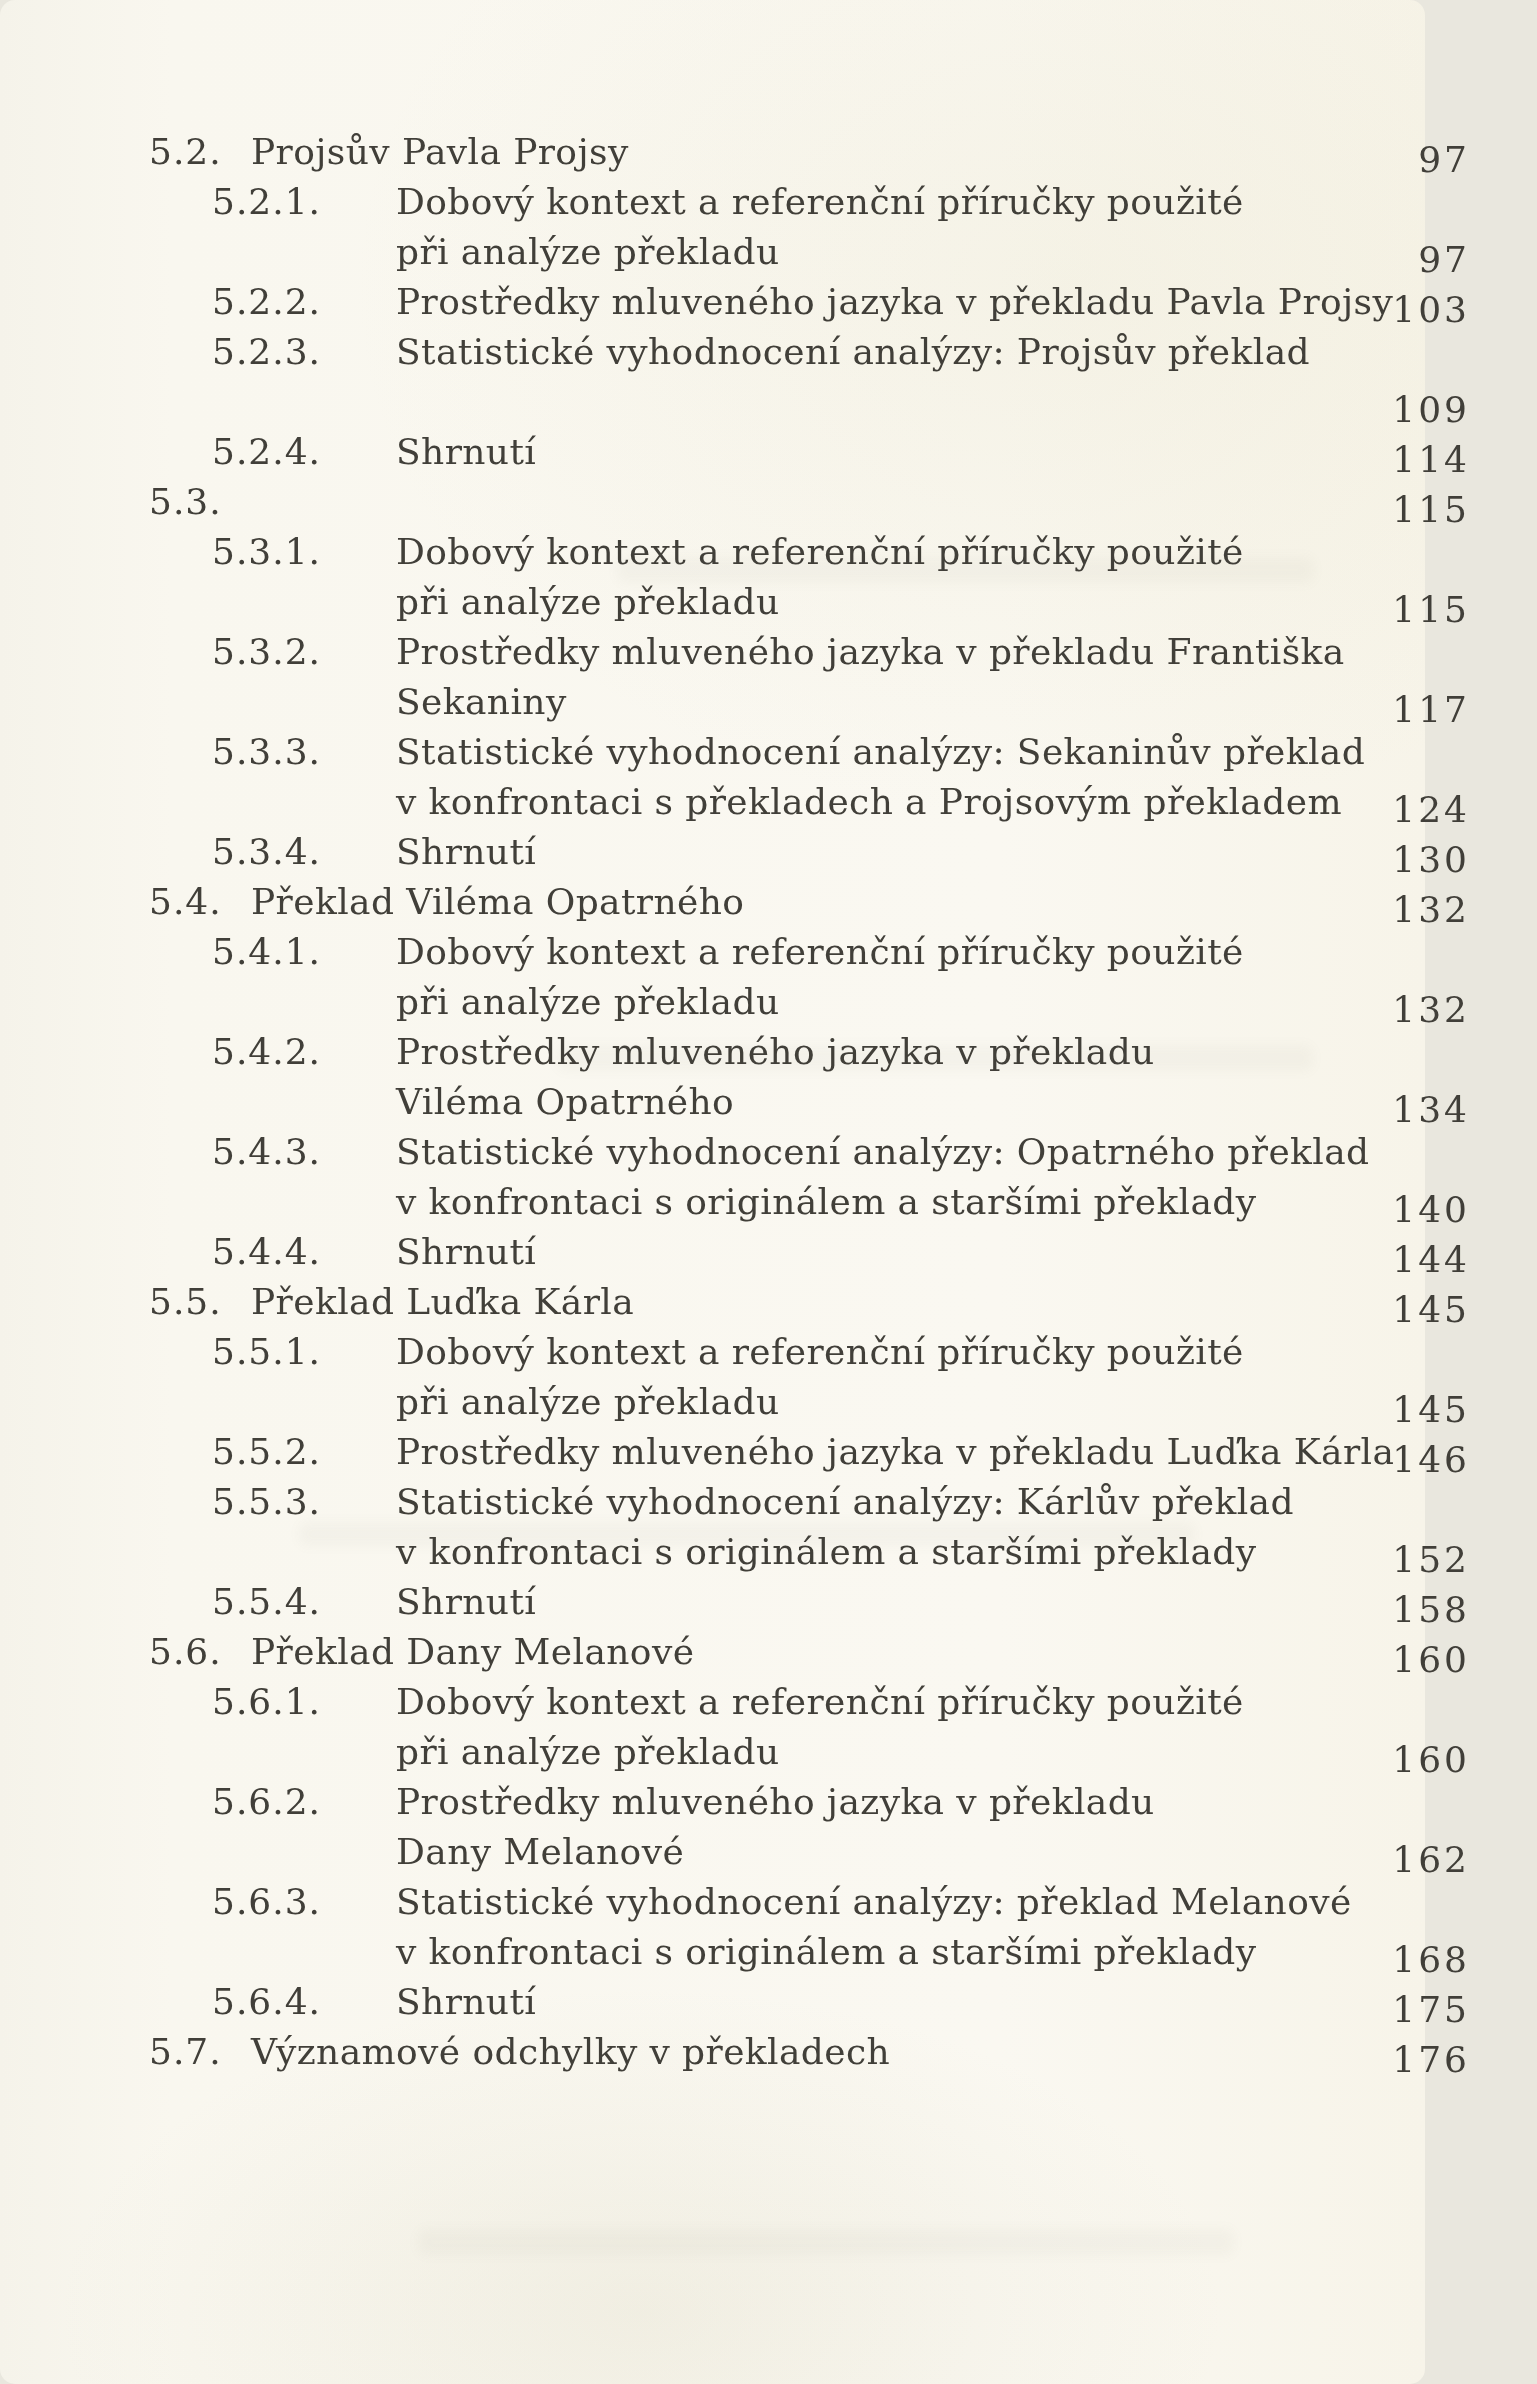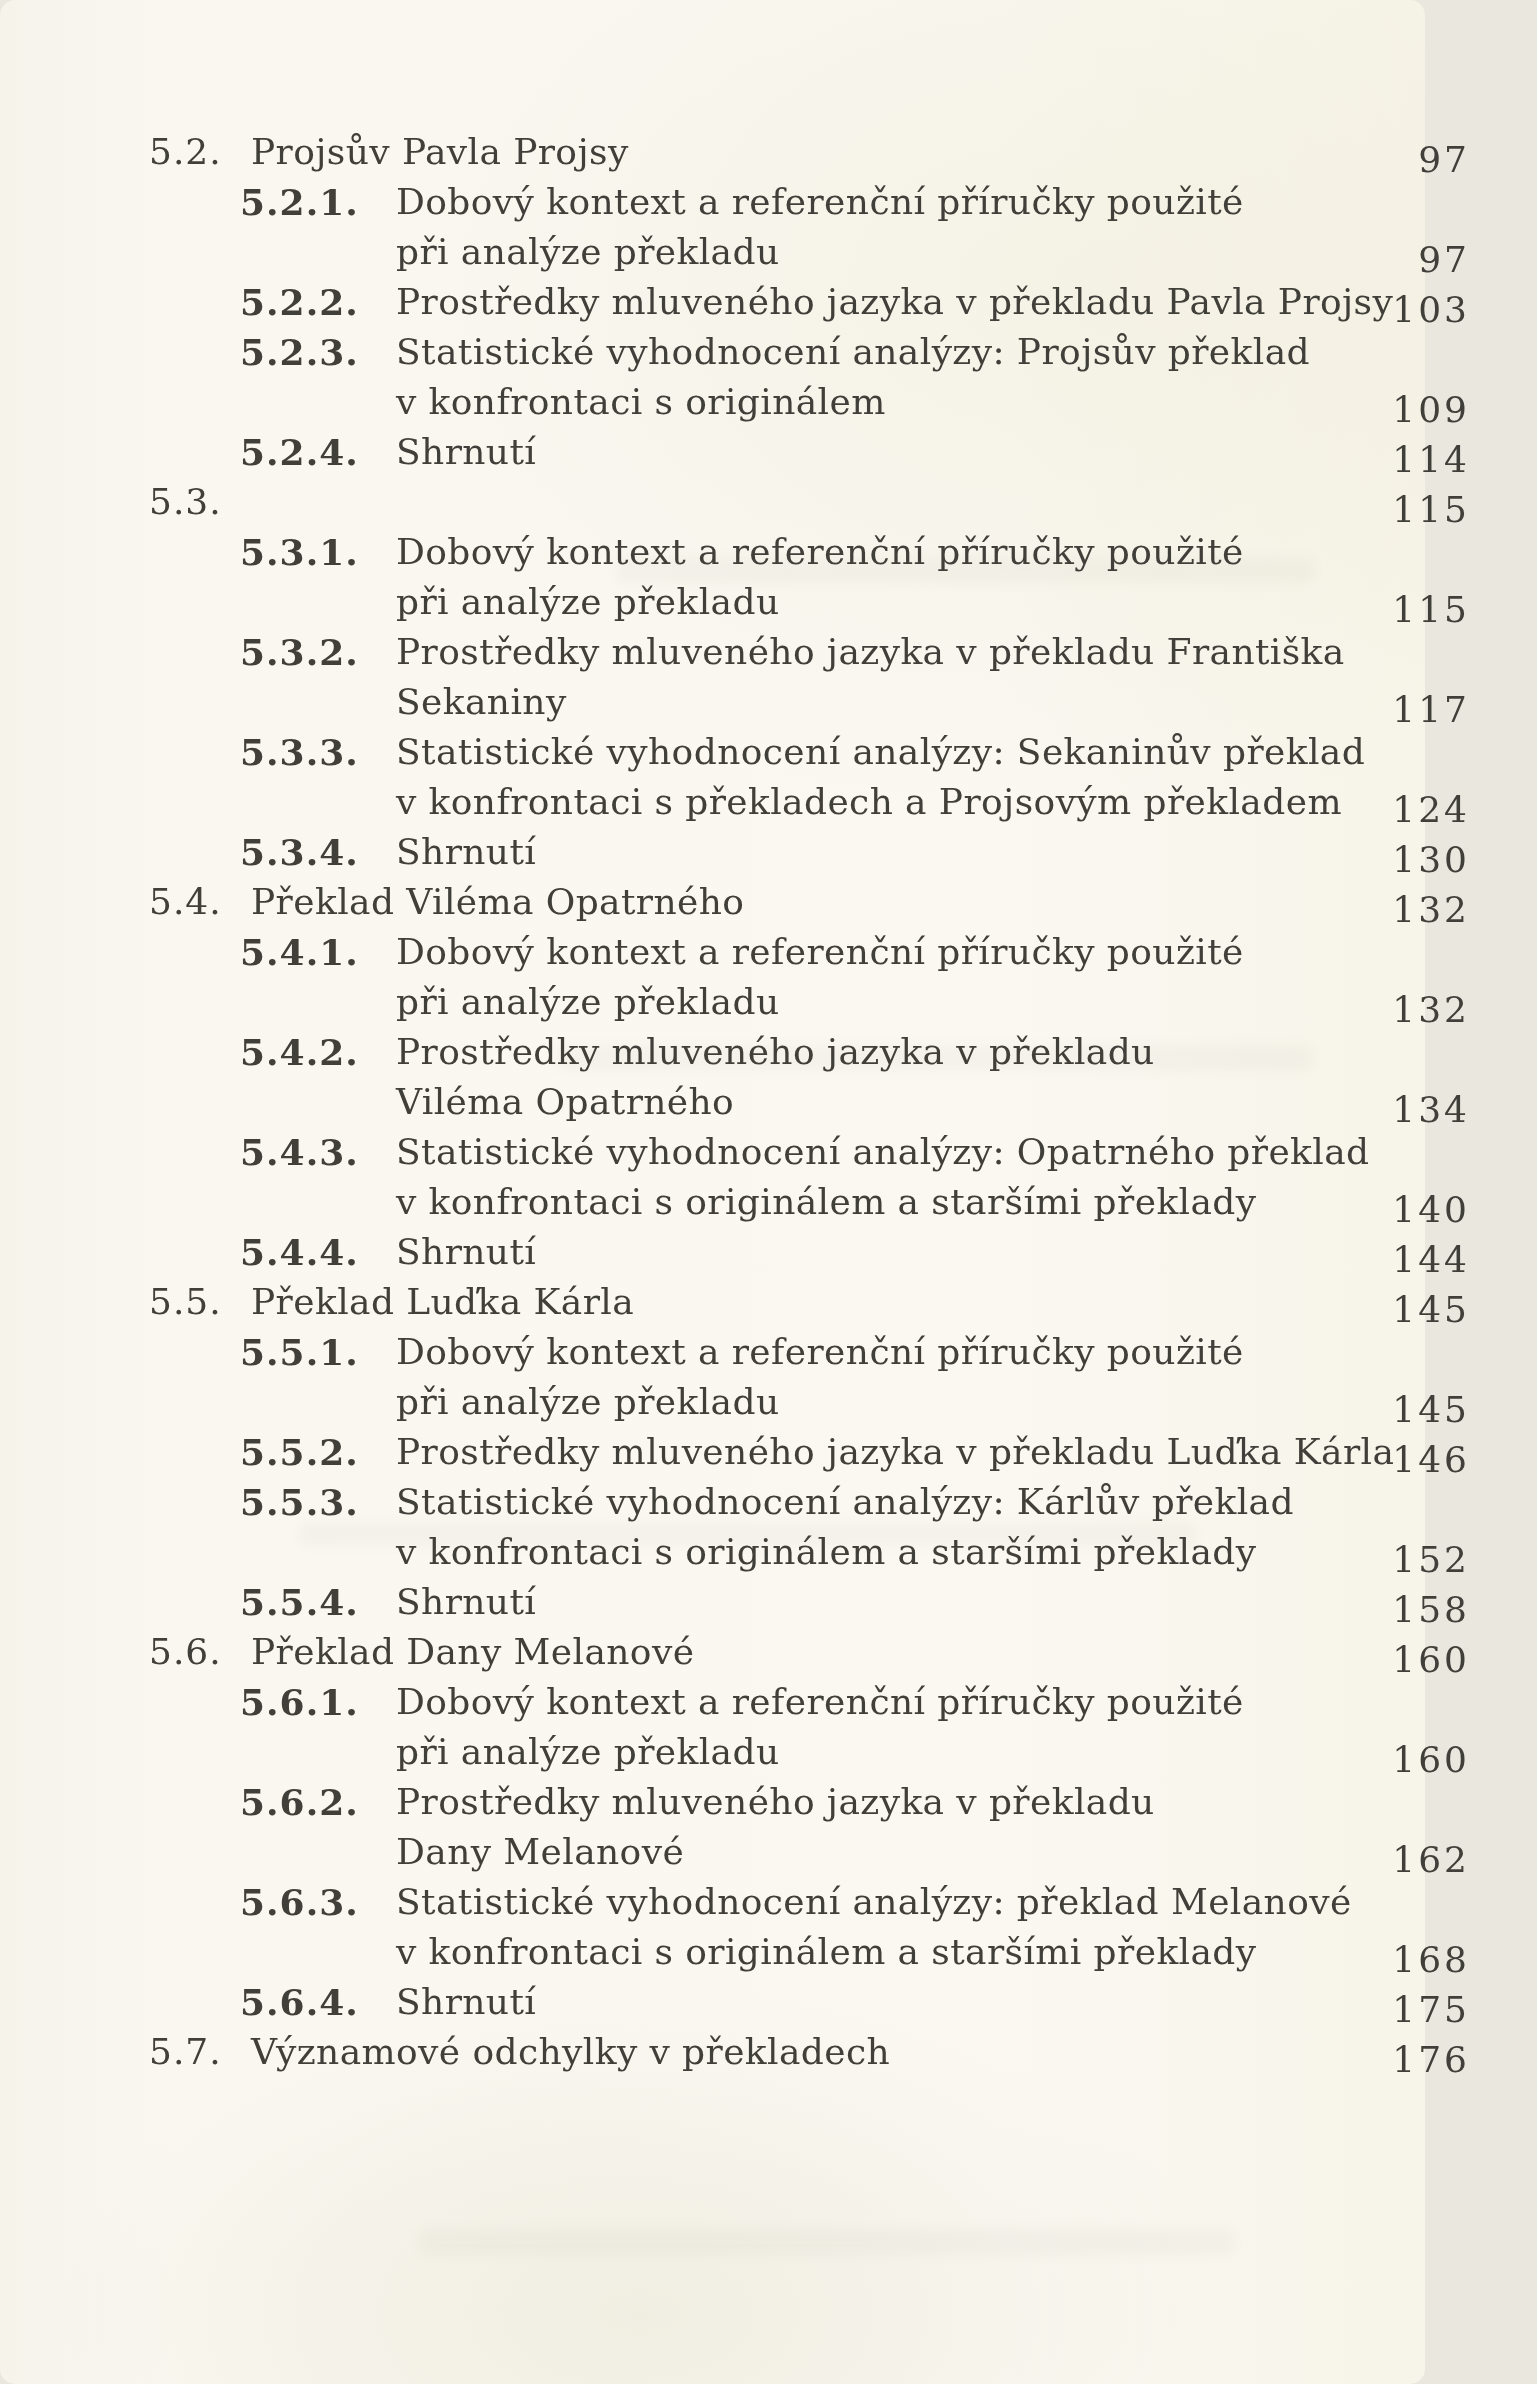--- a/index.html
+++ b/index.html
@@ -50,21 +50,21 @@
     line-height: 50px;
     font-size: 36px;
     white-space: nowrap;
   }
   .toc-line .num {
     position: absolute;
     top: 0;
     letter-spacing: 1px;
   }
   .toc-line.level2 .num { left: 149px; }
-  .toc-line.level3 .num { left: 240px; font-weight: bold; }
+  .toc-line.level3 .num { left: 212px; }
   .toc-line .text {
     position: absolute;
     top: 0;
     letter-spacing: 0.4px;
   }
   .toc-line.level2 .text { left: 251px; }
   .toc-line.level3 .text { left: 396px; }
   .toc-line .page-num {
     position: absolute;
     top: 8px;
@@ -97,21 +97,20 @@
       <div class="toc-line level3">
         <span class="num">5.2.2.</span>
         <span class="text">Prostředky mluveného jazyka v překladu Pavla Projsy</span>
         <span class="page-num">103</span>
       </div>
       <div class="toc-line level3">
         <span class="num">5.2.3.</span>
         <span class="text">Statistické vyhodnocení analýzy: Projsův překlad</span>
       </div>
       <div class="toc-line level3 continuation">
-        <span class="text">v konfrontaci s originálem</span>
         <span class="page-num">109</span>
       </div>
       <div class="toc-line level3">
         <span class="num">5.2.4.</span>
         <span class="text">Shrnutí</span>
         <span class="page-num">114</span>
       </div>
       <div class="toc-line level2">
         <span class="num">5.3.</span>
         <span class="page-num">115</span>

